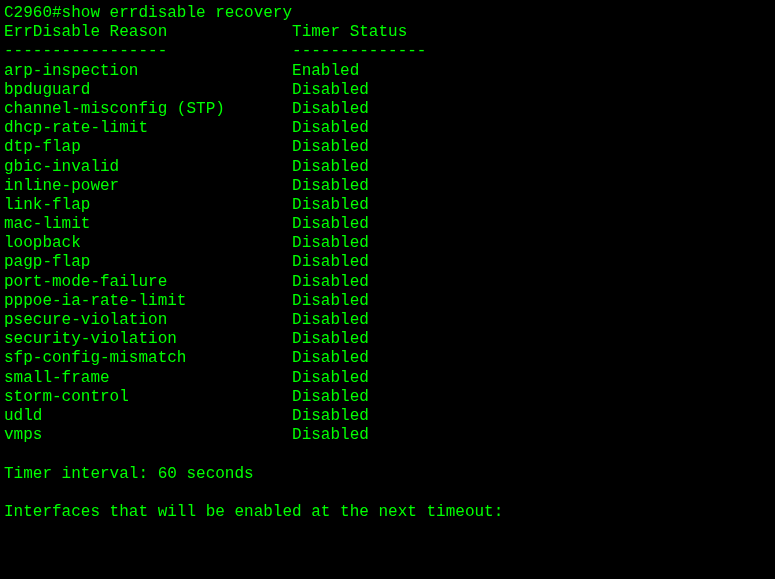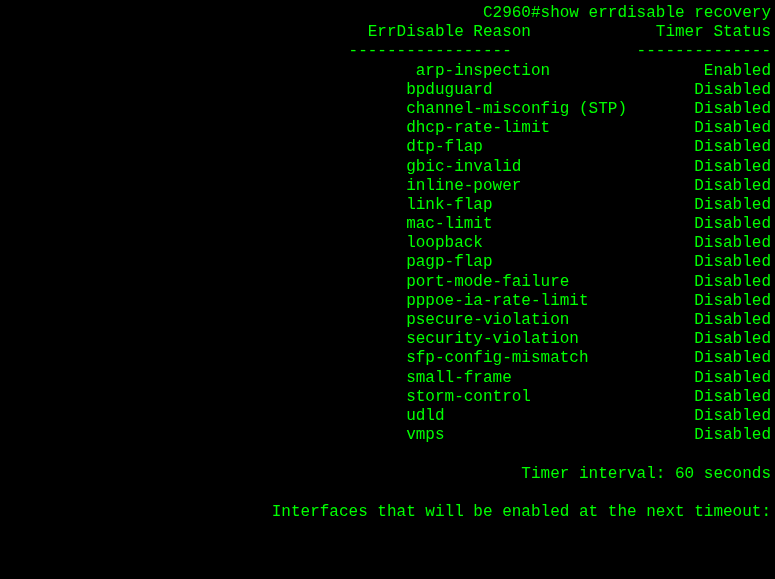--- a/index.html
+++ b/index.html
@@ -11,18 +11,17 @@
       padding: 4px;
       line-height: 1.2;
       white-space: pre;
       width: 775px;
       height: 579px;
       box-sizing: border-box;
       overflow: hidden;
     }
     .line {
       display: block;
-      text-align: right;
     }
   </style>
 </head>
 <body><span class="line"><span>C2960#</span><span>show errdisable recovery</span></span><span class="line"><span>ErrDisable Reason             </span><span>Timer Status</span></span><span class="line"><span>-----------------             </span><span>--------------</span></span><span class="line"><span>arp-inspection                </span><span>Enabled</span></span><span class="line"><span>bpduguard                     </span><span>Disabled</span></span><span class="line"><span>channel-misconfig (STP)       </span><span>Disabled</span></span><span class="line"><span>dhcp-rate-limit               </span><span>Disabled</span></span><span class="line"><span>dtp-flap                      </span><span>Disabled</span></span><span class="line"><span>gbic-invalid                  </span><span>Disabled</span></span><span class="line"><span>inline-power                  </span><span>Disabled</span></span><span class="line"><span>link-flap                     </span><span>Disabled</span></span><span class="line"><span>mac-limit                     </span><span>Disabled</span></span><span class="line"><span>loopback                      </span><span>Disabled</span></span><span class="line"><span>pagp-flap                     </span><span>Disabled</span></span><span class="line"><span>port-mode-failure             </span><span>Disabled</span></span><span class="line"><span>pppoe-ia-rate-limit           </span><span>Disabled</span></span><span class="line"><span>psecure-violation             </span><span>Disabled</span></span><span class="line"><span>security-violation            </span><span>Disabled</span></span><span class="line"><span>sfp-config-mismatch           </span><span>Disabled</span></span><span class="line"><span>small-frame                   </span><span>Disabled</span></span><span class="line"><span>storm-control                 </span><span>Disabled</span></span><span class="line"><span>udld                          </span><span>Disabled</span></span><span class="line"><span>vmps                          </span><span>Disabled</span></span><span class="line"> </span><span class="line">Timer interval: 60 seconds</span><span class="line"> </span><span class="line">Interfaces that will be enabled at the next timeout:</span>
 
 
 </body></html>

